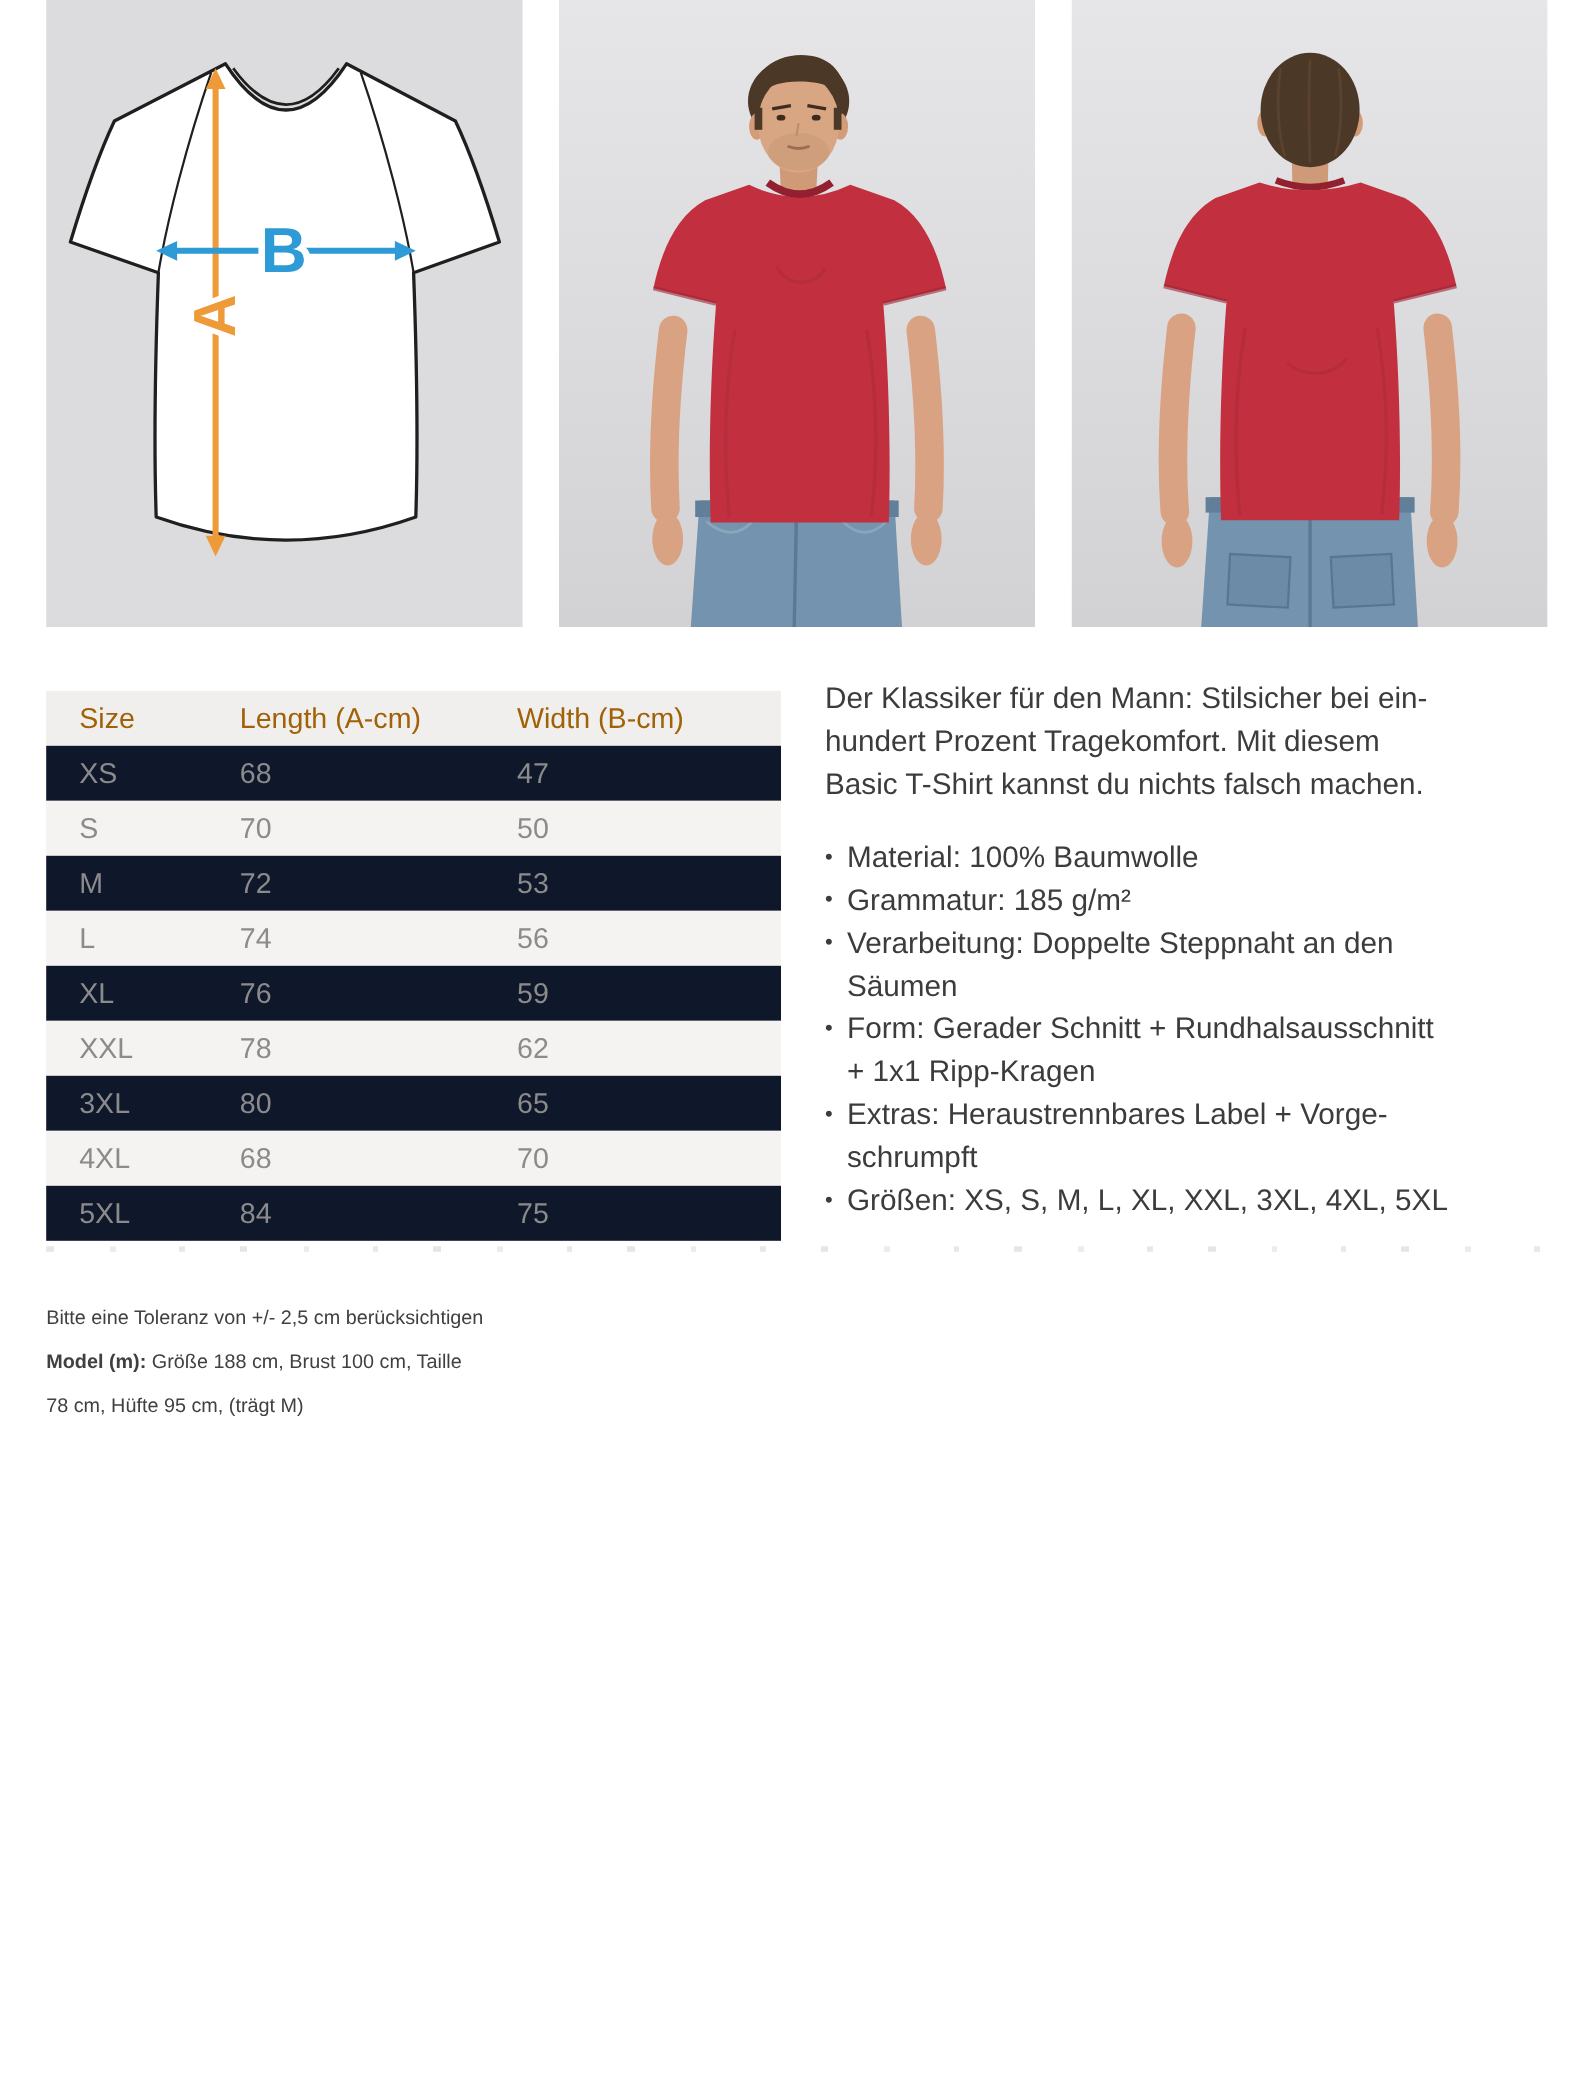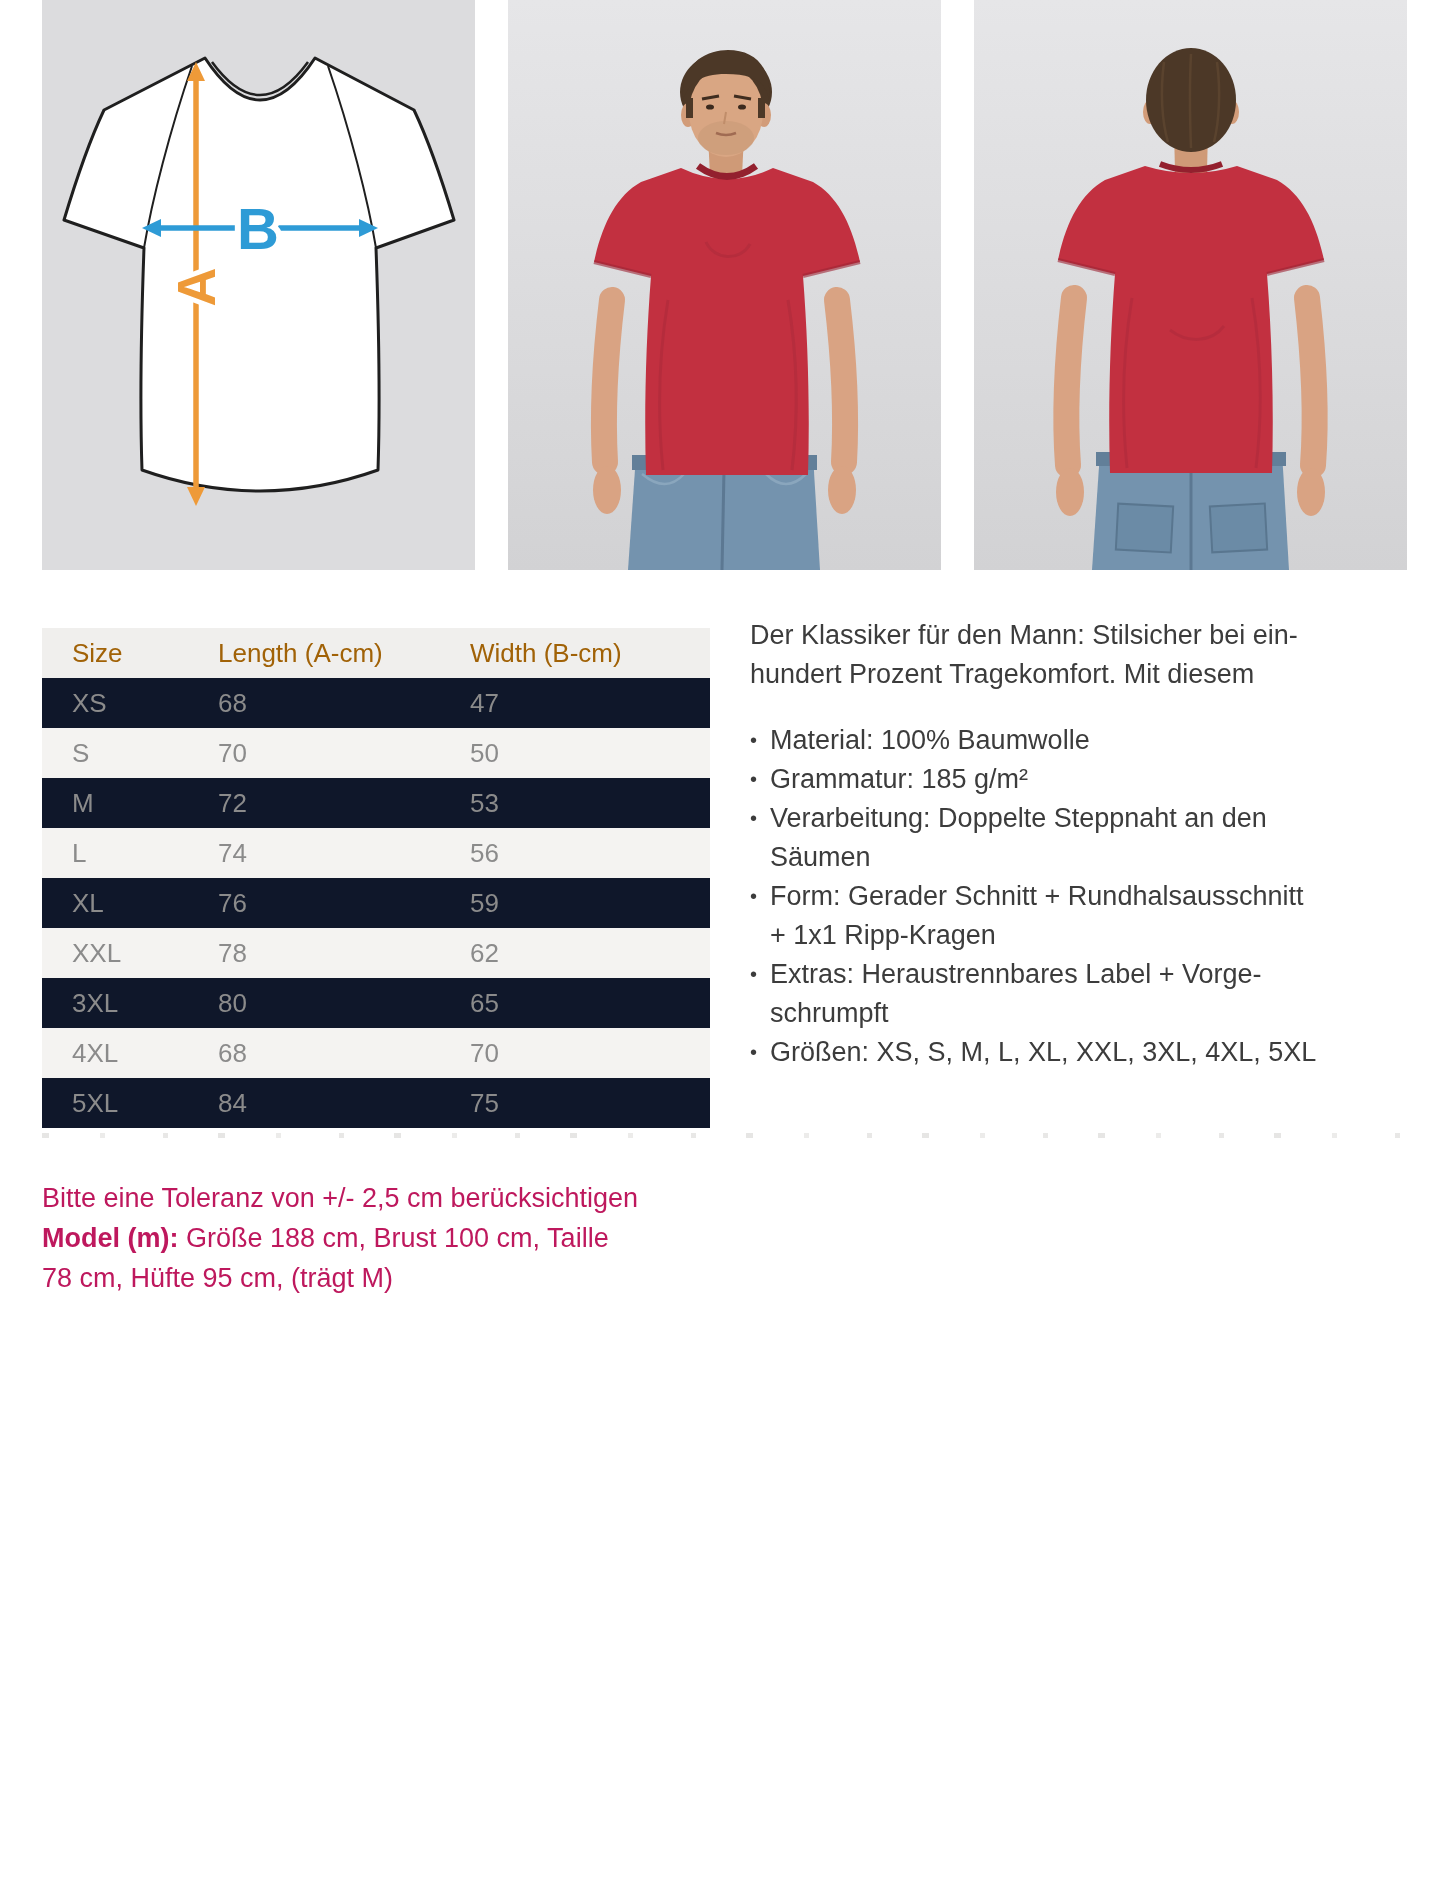--- a/index.html
+++ b/index.html
@@ -26,21 +26,21 @@
   
   .artifact{
     position:absolute;left:42px;top:1133px;width:1372px;height:5px;opacity:.65;
     background:repeating-linear-gradient(90deg,
       #d9d8d6 0 7px, transparent 7px 58px,
       #e2e1df 58px 63px, transparent 63px 121px,
       #dcdbd9 121px 126px, transparent 126px 176px);
   }
 
   
-  .notes{position:absolute;left:42px;top:1178px;width:640px;font-size:27px;line-height:40px;color:#be185d;}
+  .notes{position:absolute;left:42px;top:1178px;width:640px;font-size:18px;line-height:40px;color:#404040;}
   .notes .bold{font-weight:700;text-align:right;}
 
   
   .desc{position:absolute;left:750px;top:616px;width:680px;font-size:27px;line-height:39px;color:#3c3c3c;}
   .bullets{margin-top:27px;}
   .bullet{display:flex;}
   .bmark{flex:0 0 20px;width:20px;font-size:20px;line-height:39px;}
   .btext{flex:1;}
 </style>
 </head>
@@ -245,20 +245,21 @@
 <div class="notes">
   <div>Bitte eine Toleranz von +/- 2,5 cm berücksichtigen</div>
   <div><span class="bold">Model (m):</span><span> Größe 188 cm, Brust 100 cm, Taille</span></div>
   <div>78 cm, Hüfte 95 cm, (trägt M)</div>
 </div>
 
 <div class="desc">
   <div>
     <div>Der Klassiker für den Mann: Stilsicher bei ein-</div>
     <div>hundert Prozent Tragekomfort. Mit diesem</div>
+    <div>Basic T-Shirt kannst du nichts falsch machen.</div>
   </div>
   <div class="bullets">
     <div class="bullet">
       <div class="bmark">•</div>
       <div class="btext">
           <div>Material: 100% Baumwolle</div>
         </div>
     </div>
     <div class="bullet">
       <div class="bmark">•</div>

